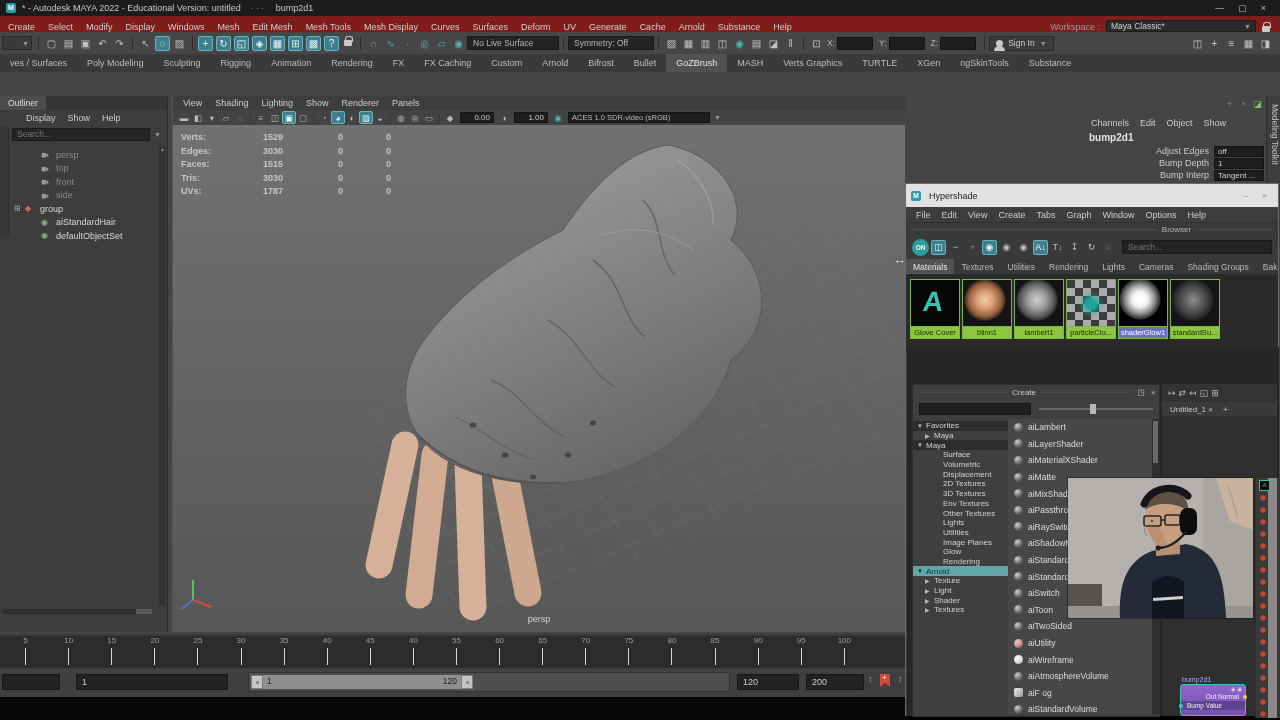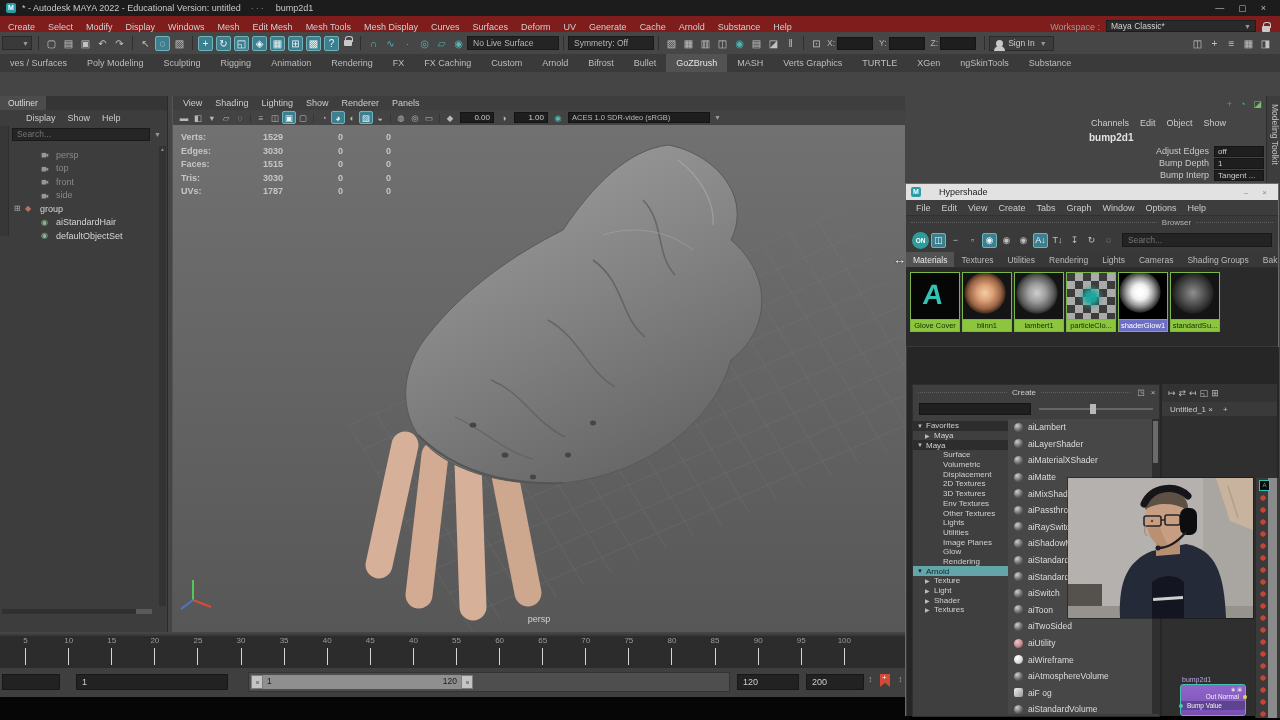--- a/index.html
+++ b/index.html
@@ -99,21 +99,21 @@
 .rbar{position:absolute;left:2px;top:2px;width:222px;height:14px;background:#8f8f8f}
 .rh{position:absolute;top:0;width:12px;height:14px;background:#c4c4c4;border:1px solid #7e7e7e}
 .rh::after{content:"";position:absolute;left:4px;top:5px;width:3px;height:3px;background:#8a8a8a}
 .rlbl{position:absolute;top:1px;font-size:8.5px;color:#1d1d1d}
 .spin{position:absolute;top:6px;color:#999;font-size:9px}
 .keyic{position:absolute;left:880px;top:6px;width:10px;height:13px;background:#d04a38;clip-path:polygon(0 0,100% 0,100% 100%,50% 68%,0 100%)}
 .keyic::after{content:"+";position:absolute;left:2px;top:-1px;color:#fff;font-size:8px}
 .helpline{left:0;top:697px;width:910px;height:23px;background:#060606}
 
 .hypershade{left:905px;top:183px;width:374px;height:533px;background:#3a3a3a;border:1px solid #6b6b6b;border-bottom:none}
-.hs-title{height:16px;background:#e2e2e2;color:#222;font-size:9px;display:flex;align-items:center;padding:0 5px;gap:18px}
+.hs-title{height:23px;background:#e2e2e2;color:#222;font-size:9px;display:flex;align-items:center;padding:0 5px;gap:8px}
 .hs-title .dim{margin-left:auto;color:#888;font-size:8px;letter-spacing:6px}
 .hs-menus{height:16px;background:#3d3d3d;display:flex;gap:11px;align-items:center;font-size:9px;color:#ccc;padding-left:10px;border-bottom:1px solid #313131}
 .hs-plabel{height:12px;display:flex;align-items:center;font-size:8px;color:#b5b5b5}
 .hs-plabel .dots{flex:1;border-top:1px dotted #5e5e5e;margin:0 5px}
 .hs-plabel .dots.l{flex:3.2}
 .hs-toolbar{height:24px;display:flex;align-items:center;padding:0 6px;gap:2px}
 .onbtn{width:17px;height:17px;border-radius:50%;background:#2f9c9c;color:#fff;font-size:6.5px;font-weight:bold;display:flex;align-items:center;justify-content:center;flex:none}
 .hsi{min-width:15px;height:15px;display:inline-flex;align-items:center;justify-content:center;font-size:9px;color:#c0c0c0;padding:0 1px;flex:none}
 .hsi.hl{background:#3d7f8f;border:1px solid #6fb3bd;color:#eaf6f6;border-radius:2px}
 .hs-search{flex:1;height:14px;background:#232323;border:1px solid #191919;color:#999;font-size:8.5px;padding:0 5px;margin-left:4px;font-family:inherit;min-width:40px}

